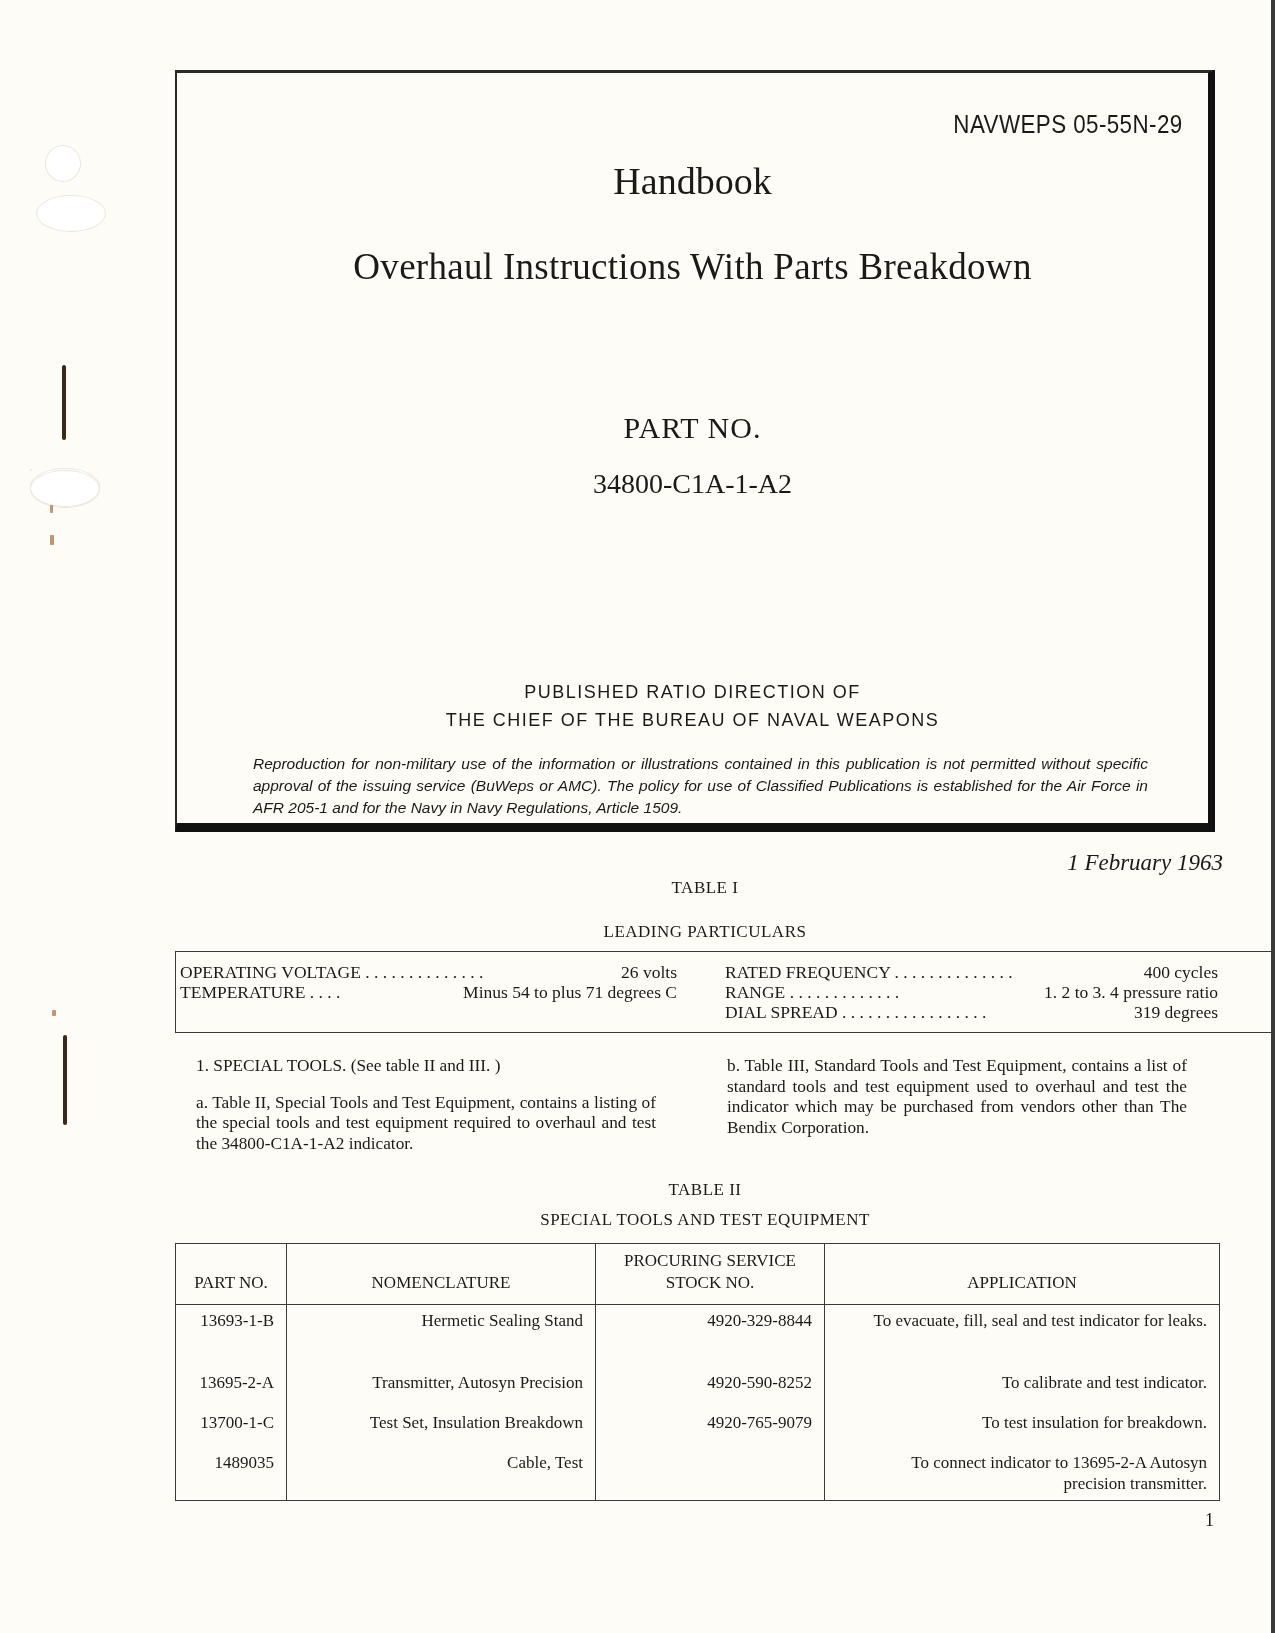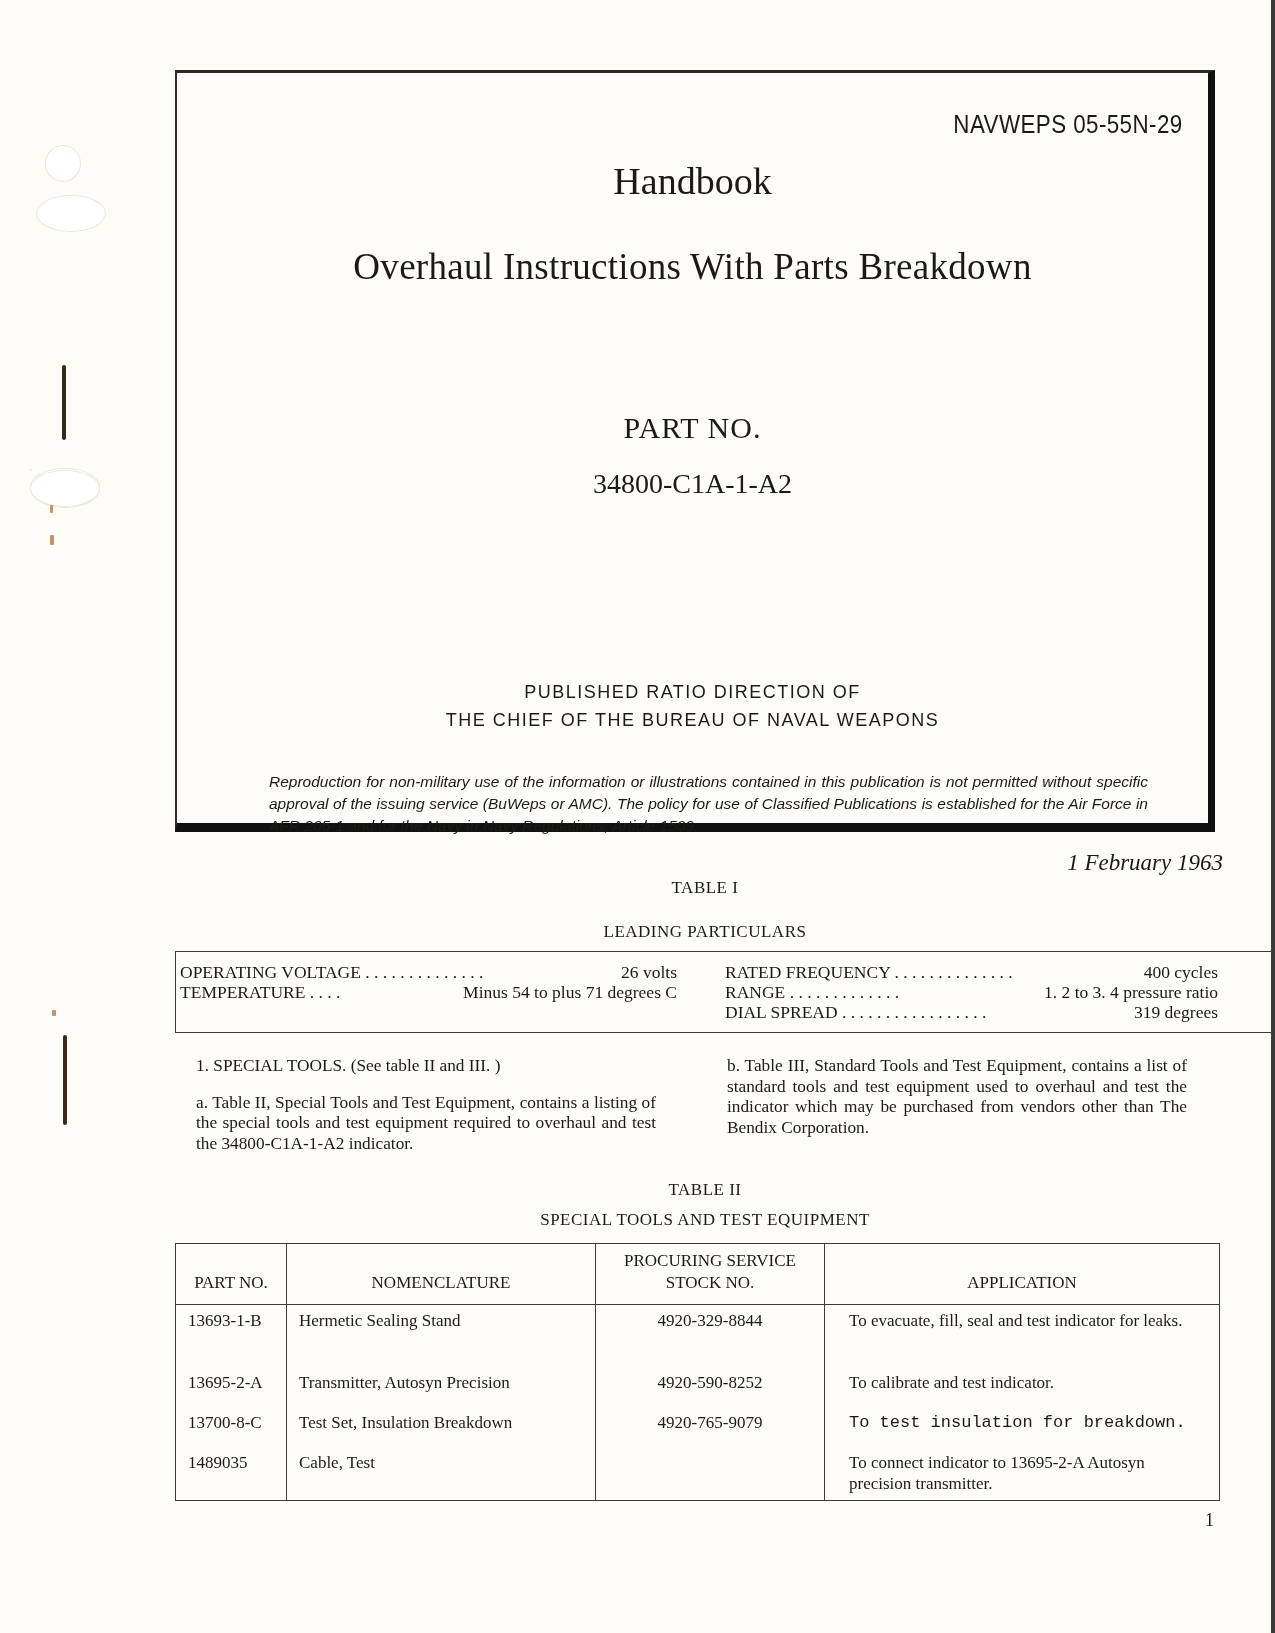--- a/index.html
+++ b/index.html
@@ -21,21 +21,21 @@
       box-sizing: border-box;
     }
     .navweps { position: absolute; right: 25px; top: 36px; font-family: "Liberation Sans", sans-serif; font-size: 26px; transform: scaleX(.86); transform-origin: right; letter-spacing: .5px; }
     .handbook { position: absolute; left: 0; right: 0; top: 86px; text-align: center; font-size: 38px; }
     .overhaul { position: absolute; left: 0; right: 0; top: 172px; text-align: center; font-size: 37px; letter-spacing: .3px; }
     .maintitle { position: absolute; left: 0; right: 0; top: 245px; text-align: center; font-size: 40px; letter-spacing: .5px; }
     .partno-label { position: absolute; left: 0; right: 0; top: 338px; text-align: center; font-size: 30px; letter-spacing: 1px; }
     .partno-value { position: absolute; left: 0; right: 0; top: 395px; text-align: center; font-size: 28px; }
     .division { position: absolute; left: 0; right: 0; top: 495px; text-align: center; font-size: 24px; }
     .published { position: absolute; left: 0; right: 0; top: 605px; text-align: center; font-family: "Liberation Sans", sans-serif; font-size: 18px; letter-spacing: 1.5px; line-height: 28px; }
-    .repro { position: absolute; left: 76px; right: 60px; top: 698px; font-family: "Liberation Sans", sans-serif; font-style: italic; font-size: 15.5px; line-height: 22px; text-align: justify; text-align-last: left; margin-left: 16px; }
+    .repro { position: absolute; left: 76px; right: 60px; top: 680px; font-family: "Liberation Sans", sans-serif; font-style: italic; font-size: 15.5px; line-height: 22px; text-align: justify; text-align-last: left; }
 
     .date { position: absolute; right: 52px; top: 850px; font-style: italic; font-size: 23px; }
 
     .center-head { position: absolute; left: 0; width: 1410px; text-align: center; font-size: 17px; letter-spacing: .5px; }
 
     .lp-box { position: absolute; left: 175px; top: 951px; width: 1222px; height: 82px; border: 1.5px solid #3a3a3a; box-sizing: border-box; font-size: 17.5px; line-height: 20px; }
     .lp-col { position: absolute; top: 10px; }
     .lp-row { display: flex; white-space: nowrap; }
     .lp-row .l { }
     .lp-row .v { margin-left: auto; }
@@ -43,21 +43,21 @@
     .lp-right { left: 549px; width: 493px; }
     .indent { padding-left: 35px; }
 
     .para { position: absolute; font-size: 17.3px; line-height: 20.5px; text-align: justify; }
     .para p { margin: 16px; }
 
     table.tools { position: absolute; left: 175px; top: 1243px; width: 1045px; border-collapse: collapse; font-size: 17px; }
     table.tools th, table.tools td { border-left: 1.5px solid #3a3a3a; border-right: 1.5px solid #3a3a3a; vertical-align: top; font-weight: normal; }
     table.tools th { border-top: 1.5px solid #3a3a3a; border-bottom: 1.5px solid #3a3a3a; vertical-align: bottom; padding: 6px 4px 10px; line-height: 22px; }
     table.tools tr:last-child td { border-bottom: 1.5px solid #3a3a3a; padding-bottom: 6px; }
-    table.tools td { padding: 5px 12px 0; line-height: 21px; }
+    table.tools td { padding: 5px 12px 0; line-height: 21px; text-align: right; }
     .c1 { width: 102px; } .c2 { width: 300px; } .c3 { width: 220px; } .c4 { }
     .tc { text-align: center; }
 
     .pagenum { position: absolute; left: 1205px; top: 1510px; font-size: 18px; }
   </style>
 </head>
 <body>
 
 <div class="edge-shadow"></div>
 <div class="punch" style="left:45px;top:145px;width:34px;height:35px;"></div>
@@ -149,24 +149,24 @@
       <td class="tc">4920-329-8844</td>
       <td style="padding-left:24px;">To evacuate, fill, seal and test indicator for leaks.</td>
     </tr>
     <tr style="height:40px;">
       <td>13695-2-A</td>
       <td>Transmitter, Autosyn Precision</td>
       <td class="tc">4920-590-8252</td>
       <td style="padding-left:24px;">To calibrate and test indicator.</td>
     </tr>
     <tr style="height:40px;">
-      <td>13700-8-C</td>
+      <td>13700-1-C</td>
       <td>Test Set, Insulation Breakdown</td>
       <td class="tc">4920-765-9079</td>
-      <td style="padding-left:24px;font-family:Liberation Mono, monospace;">To test insulation for breakdown.</td>
+      <td style="padding-left:24px;">To test insulation for breakdown.</td>
     </tr>
     <tr style="height:50px;">
       <td>1489035</td>
       <td>Cable, Test</td>
       <td class="tc"></td>
       <td style="padding-left:24px;">To connect indicator to 13695-2-A Autosyn precision transmitter.</td>
     </tr>
   </tbody>
 </table>
 

